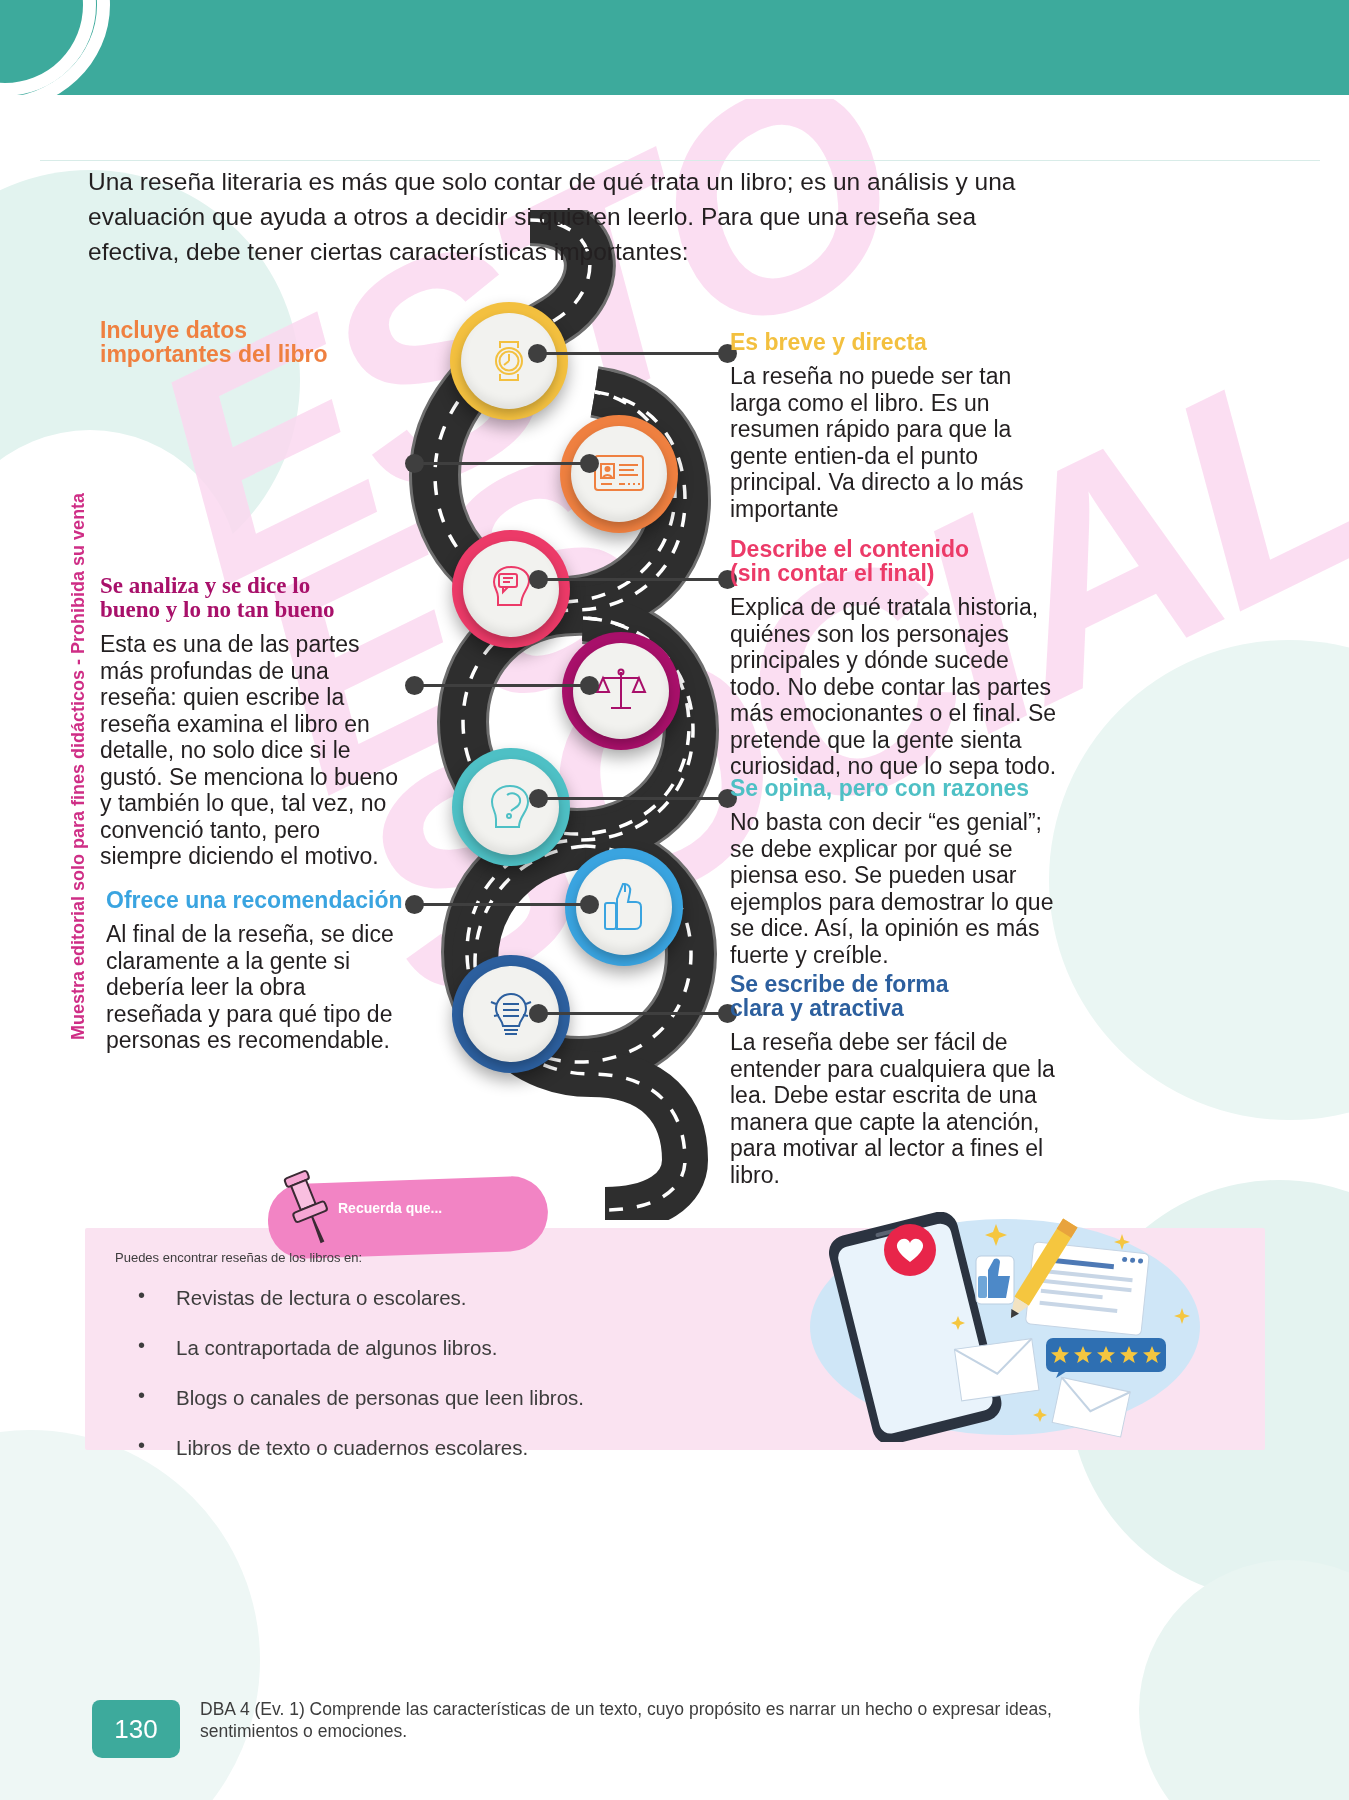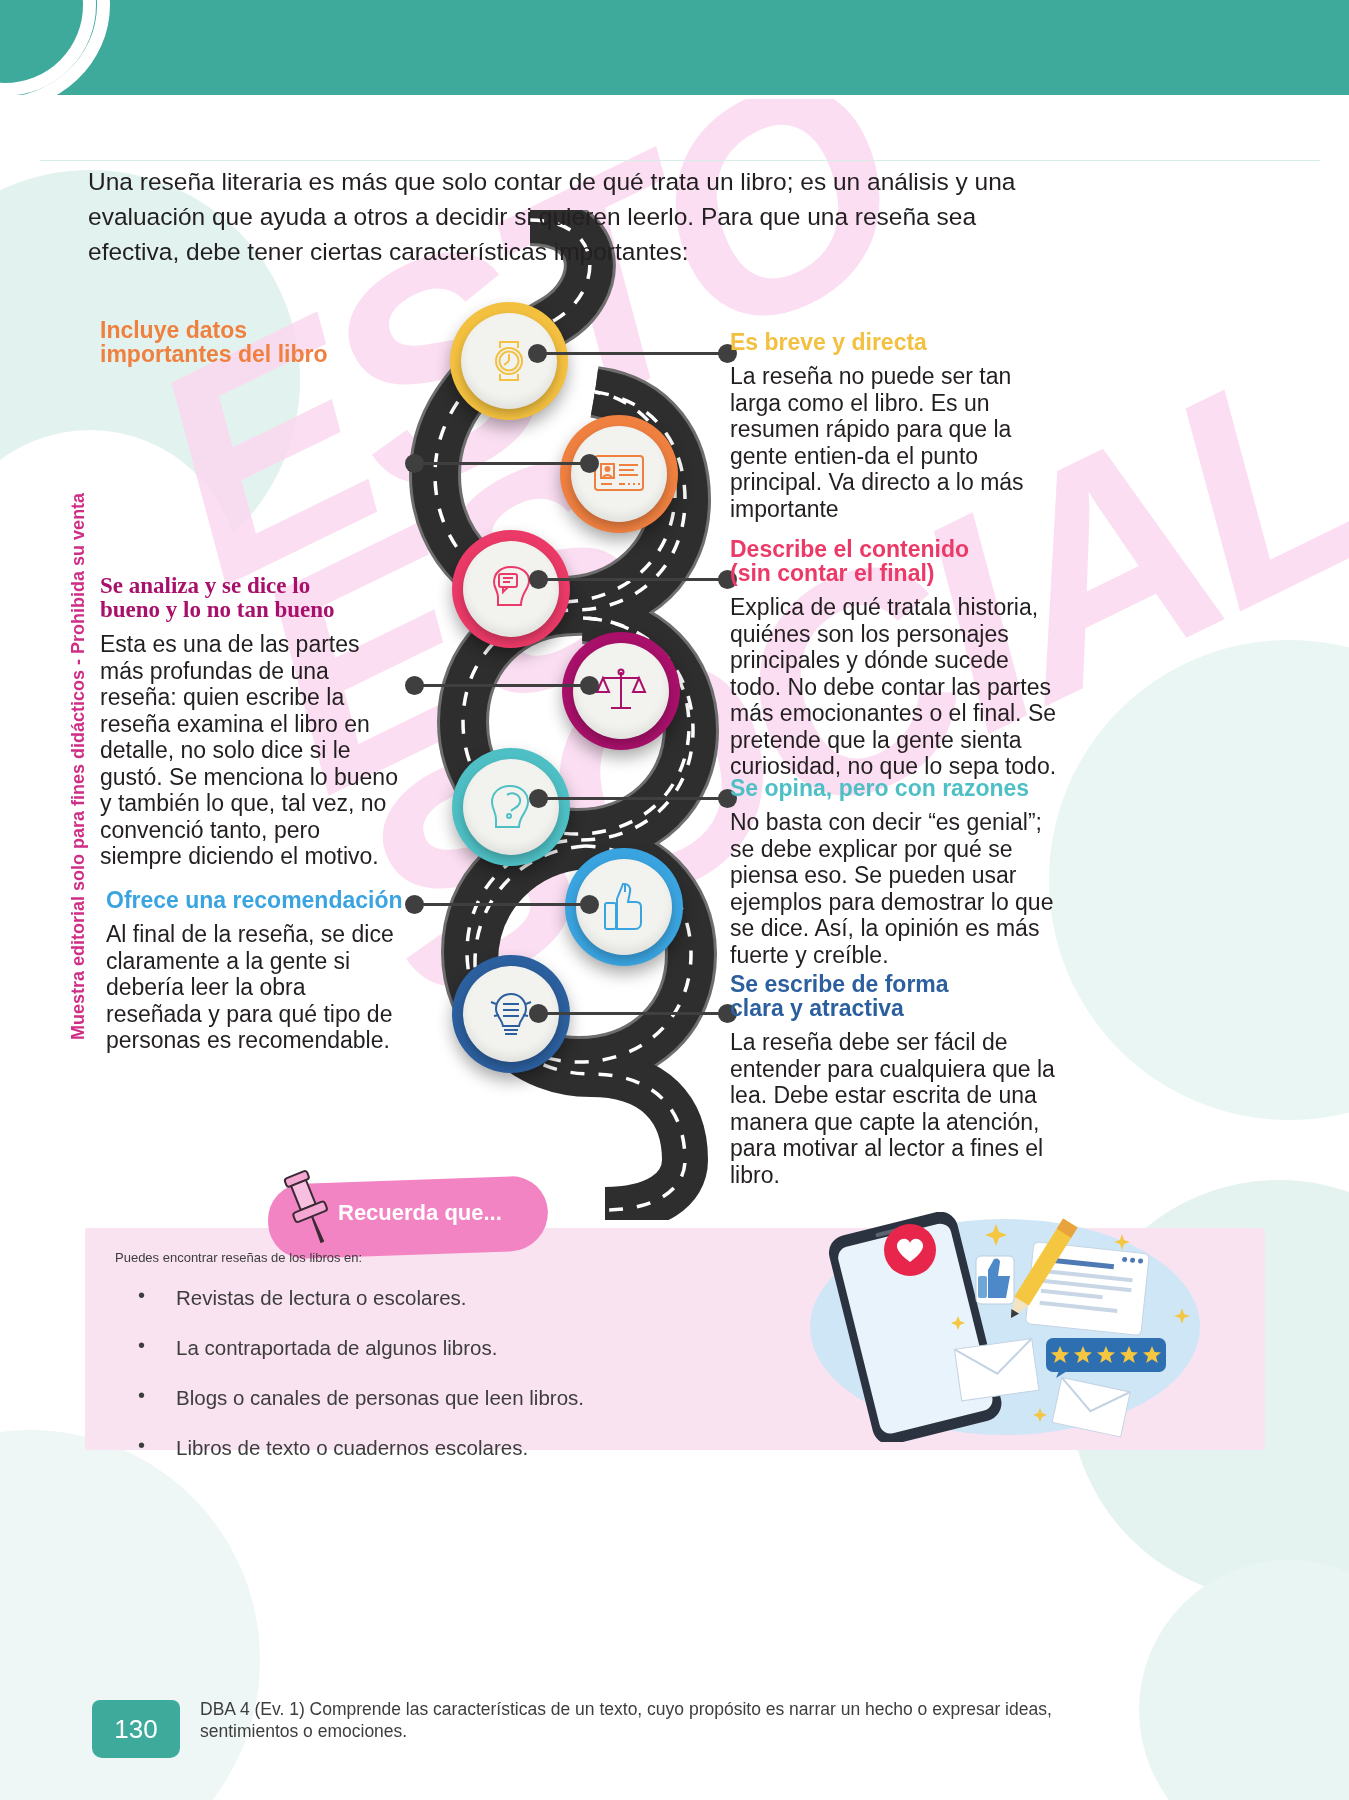--- a/index.html
+++ b/index.html
@@ -109,21 +109,21 @@
     background:#fae3f1; z-index:5; border-radius:2px;
   }
   .pink-pill {
     position:absolute; left:268px; top:1180px; width:280px; height:75px;
     background:#f284c4; z-index:7;
     border-radius:120px 120px 130px 120px;
     transform:rotate(-2deg);
   }
   .pill-label {
     position:absolute; left:338px; top:1200px; z-index:9;
-    color:#ffffff; font-size:22px; font-weight:bold;
+    color:#ffffff; font-size:14px; font-weight:bold;
   }
   .pin-icon { position:absolute; left:278px; top:1168px; z-index:9; }
 
   .card-lead {
     position:absolute; left:115px; top:1250px; z-index:8;
     font-size:13px; color:#3d3d3d;
   }
   .card-list { position:absolute; left:118px; top:1286px; z-index:8; width:640px; }
   .card-list li {
     list-style:none; font-size:20.5px; color:#3d3d3d;

